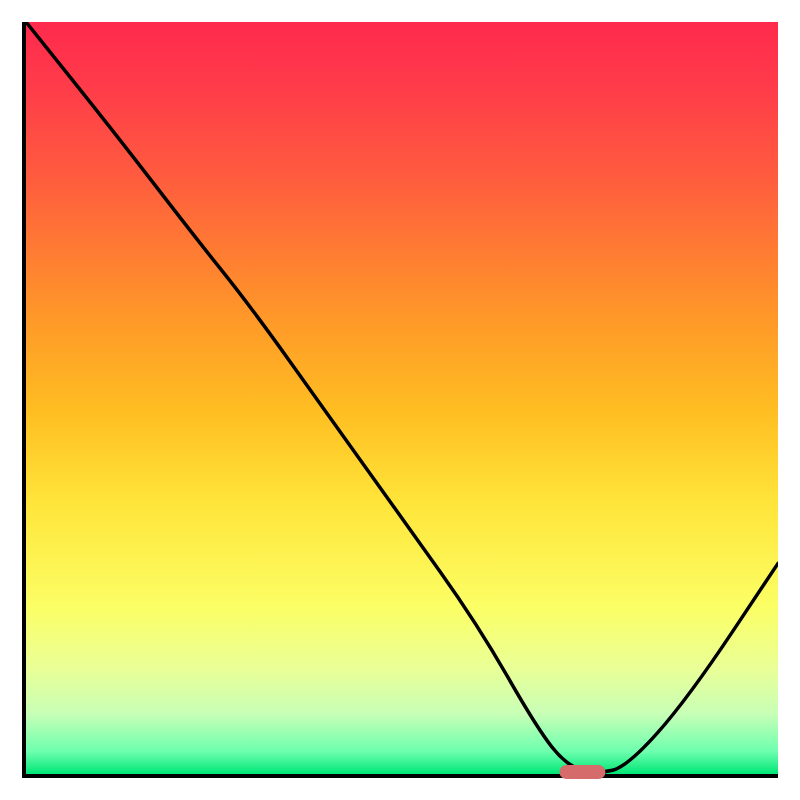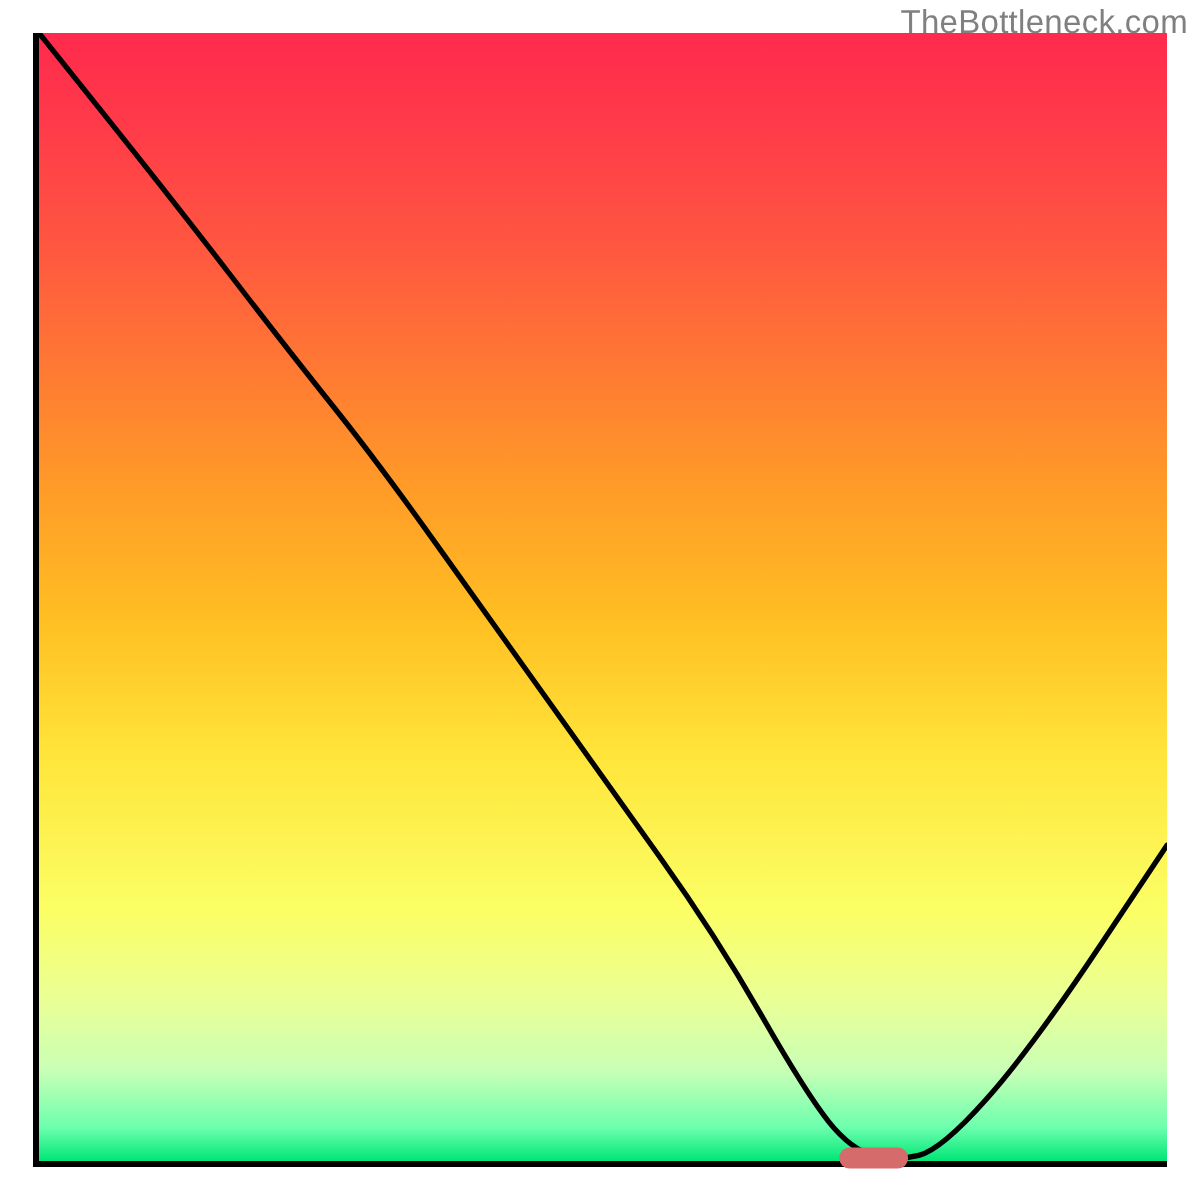--- a/index.html
+++ b/index.html
@@ -63,21 +63,20 @@
     color: #808080;
     font-size: 22px;
     font-weight: 500;
     letter-spacing: 0.2px;
   }
 </style>
 </head>
 <body>
 
 <div class="chart-wrap">
-  <div class="watermark">TheBottleneck.com</div>
 
   <div class="plot-area">
     <svg class="curve-svg" viewBox="0 0 752 752" preserveAspectRatio="none">
       <path id="curve-path" fill="none" stroke="#000000" stroke-width="3.5" stroke-linecap="round" stroke-linejoin="round" d="M 0 0 Q 0 0 45.12 56.400000000000034 Q 90.24 112.80000000000007 127.84 161.68000000000006 Q 165.44 210.56000000000006 195.51999999999998 248.16000000000003 Q 225.6 285.76 263.2 338.4 Q 300.8 391.04 338.4 443.68 Q 376 496.32 413.6 548.96 Q 451.2 601.6 481.28 654.24 Q 511.36 706.88 526.4 725.6800000000001 Q 541.4399999999999 744.48 556.48 748.24 Q 571.52 752 586.56 748.24 Q 601.6 744.48 631.6800000000001 710.64 Q 661.76 676.8 706.88 609.1199999999999 T 752 541.4399999999999"></path>
     </svg>
     <div id="marker" class="marker" style="left: 556.48px; top: 750px; width: 45.12px; background: rgb(214, 107, 107);"></div>
   </div>
 </div>
 
 </body></html>

